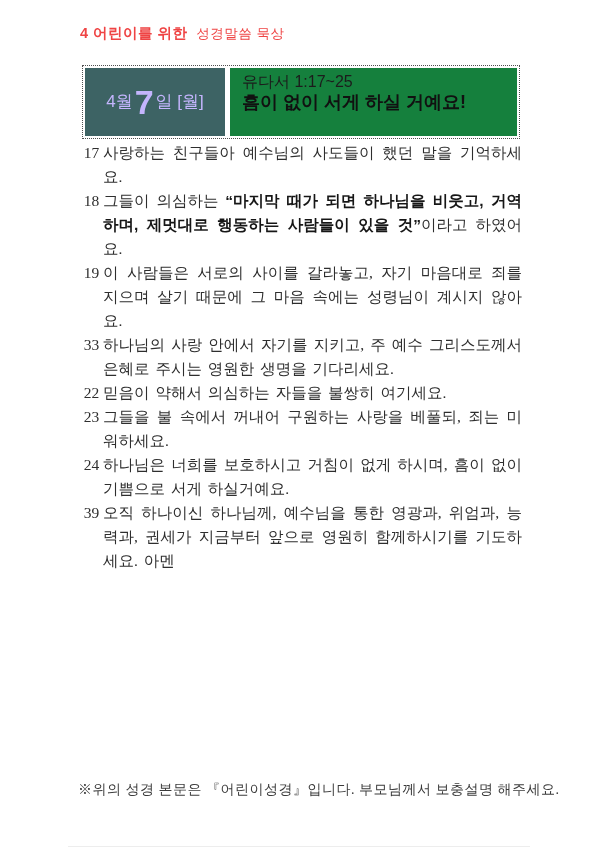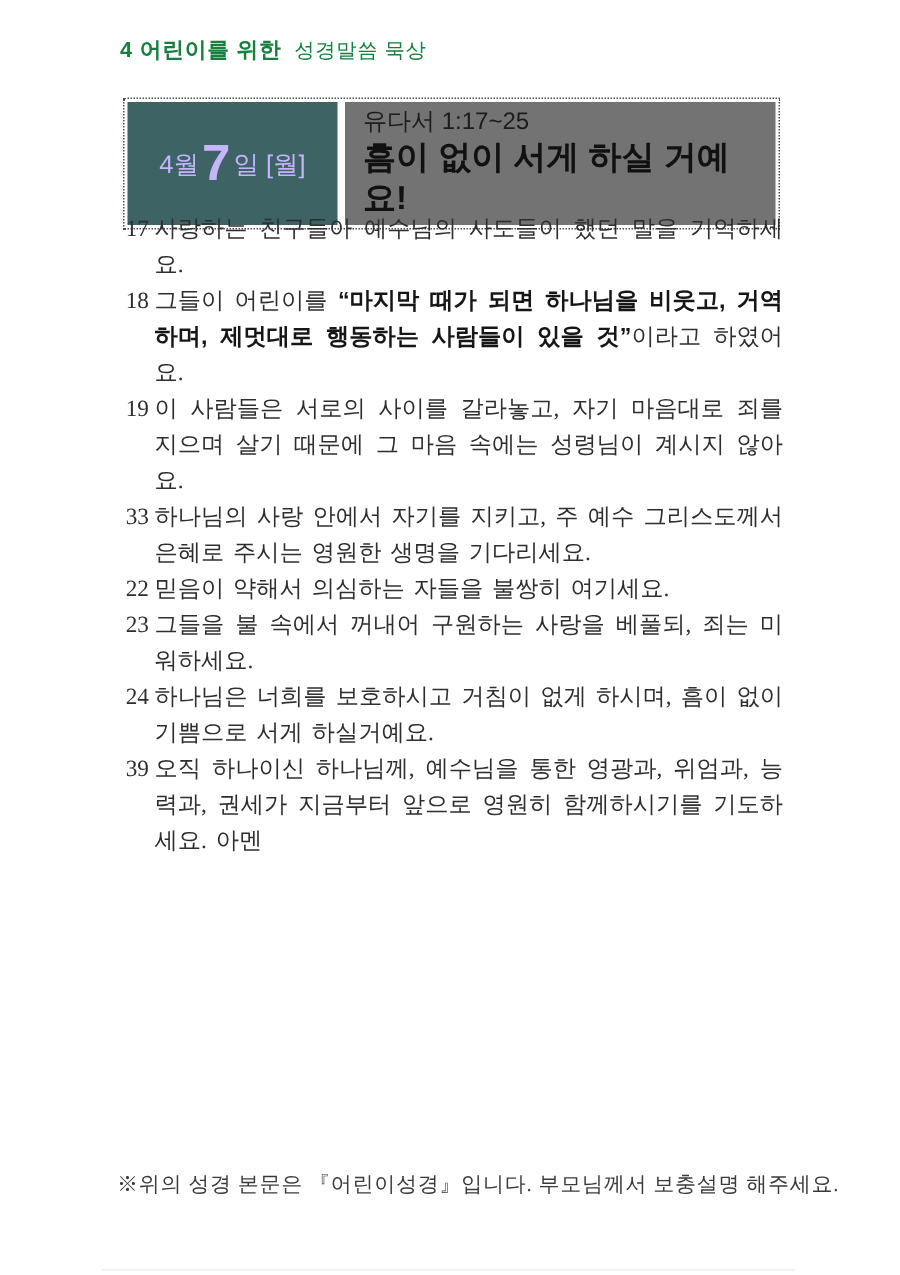--- a/index.html
+++ b/index.html
@@ -9,21 +9,21 @@
     font-family: "Liberation Serif", serif;
     color: #2e2e2e;
     position: relative;
     overflow: hidden;
   }
 
   
   .page-header {
     position: absolute; top: 24px; left: 80px;
     font-family: "Liberation Sans", sans-serif;
-    font-size: 14.5px; color: #15803d; letter-spacing: 0.5px;
+    font-size: 14.5px; color: #ef4444; letter-spacing: 0.5px;
     white-space: nowrap;
   }
   .ph-strong { font-weight: 700; }
   .ph-light  { font-weight: 400; font-size: 13.5px; margin-left: 4px; }
 
   
   .devotion-header {
     position: absolute; top: 65px; left: 82px; width: 438px;
     box-sizing: border-box;
     border: 1px dotted #4f4f4f;
@@ -35,31 +35,31 @@
     background: #3d6364;
     color: #c4b5fd;
     display: flex; align-items: center; justify-content: center;
     font-family: "Liberation Sans", sans-serif;
     min-height: 56px;
   }
   .d-small { font-size: 17px; }
   .d-big   { font-size: 34px; font-weight: 700; margin: 0 2px; line-height: 1; }
   .title-box {
     flex: 1;
-    background: #737373;
-    padding: 5px 10px 5px 12px;
+    background: #15803d;
+    padding: 5px 10px 22px 12px;
     color: #1c1c1c;
   }
   .scripture-ref {
     font-family: "Liberation Sans", sans-serif;
     font-size: 16px; line-height: 1.15;
   }
   .devotion-title {
     font-family: "Liberation Sans", sans-serif;
-    font-size: 22px; font-weight: 700; line-height: 1.2; margin-top: 1px;
+    font-size: 18px; font-weight: 700; line-height: 1.2; margin-top: 1px;
     color: #111111;
   }
 
   
   .verses {
     position: absolute; top: 141px; left: 80px; width: 442px;
   }
   .verse { display: flex; font-size: 15.5px; line-height: 24px; }
   .vnum  { flex: 0 0 23px; text-align: center; }
   .vtext { flex: 1; text-align: justify; word-spacing: 2px; }
@@ -103,21 +103,21 @@
     </div>
   </div>
 
   <div class="verses">
       <div class="verse">
         <span class="vnum">17</span>
         <div class="vtext"><span>사랑하는 친구들아 예수님의 사도들이 했던 말을 기억하세요.</span></div>
       </div>
       <div class="verse">
         <span class="vnum">18</span>
-        <div class="vtext"><span>그들이 어린이를 </span><span class="b">“마지막 때가 되면 하나님을 비웃고, 거역하며, 제멋대로 행동하는 사람들이 있을 것”</span><span>이라고 하였어요.</span></div>
+        <div class="vtext"><span>그들이 의심하는 </span><span class="b">“마지막 때가 되면 하나님을 비웃고, 거역하며, 제멋대로 행동하는 사람들이 있을 것”</span><span>이라고 하였어요.</span></div>
       </div>
       <div class="verse">
         <span class="vnum">19</span>
         <div class="vtext"><span>이 사람들은 서로의 사이를 갈라놓고, 자기 마음대로 죄를 지으며 살기 때문에  그 마음 속에는 성령님이 계시지 않아요.</span></div>
       </div>
       <div class="verse">
         <span class="vnum">33</span>
         <div class="vtext"><span>하나님의 사랑 안에서 자기를 지키고, 주 예수 그리스도께서 은혜로 주시는 영원한 생명을 기다리세요.</span></div>
       </div>
       <div class="verse">

